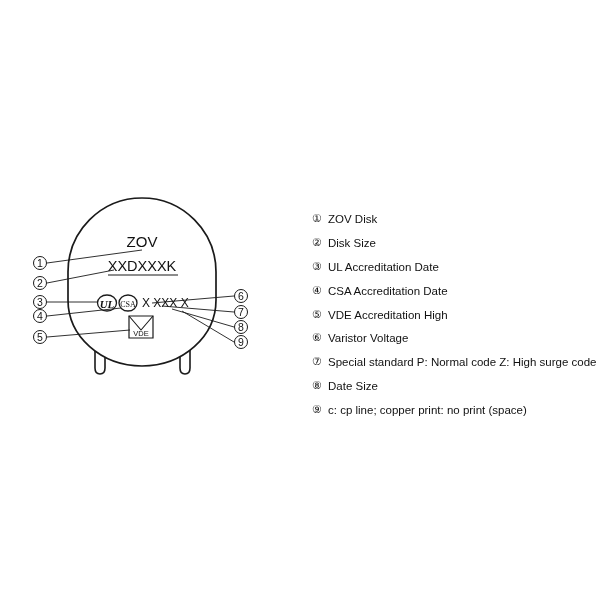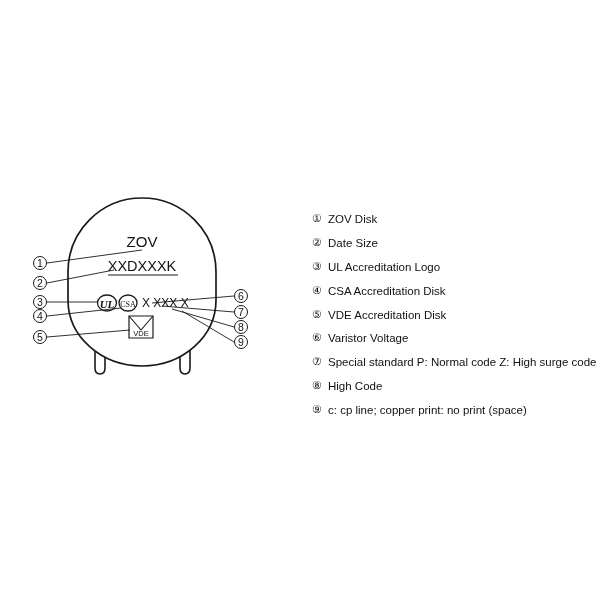--- a/index.html
+++ b/index.html
@@ -135,51 +135,51 @@
 
   <div class="legend">
 
     <div class="legend-item">
       <span class="legend-num">①</span>
       <span class="legend-text">ZOV Disk</span>
     </div>
 
     <div class="legend-item">
       <span class="legend-num">②</span>
-      <span class="legend-text">Date Size</span>
+      <span class="legend-text">Disk Size</span>
     </div>
 
     <div class="legend-item">
       <span class="legend-num">③</span>
-      <span class="legend-text">UL Accreditation Logo</span>
+      <span class="legend-text">UL Accreditation Date</span>
     </div>
 
     <div class="legend-item">
       <span class="legend-num">④</span>
-      <span class="legend-text">CSA Accreditation Disk</span>
+      <span class="legend-text">CSA Accreditation Date</span>
     </div>
 
     <div class="legend-item">
       <span class="legend-num">⑤</span>
-      <span class="legend-text">VDE Accreditation Disk</span>
+      <span class="legend-text">VDE Accreditation High</span>
     </div>
 
     <div class="legend-item">
       <span class="legend-num">⑥</span>
       <span class="legend-text">Varistor Voltage</span>
     </div>
 
     <div class="legend-item">
       <span class="legend-num">⑦</span>
       <span class="legend-text">Special standard P: Normal code Z: High surge code</span>
     </div>
 
     <div class="legend-item">
       <span class="legend-num">⑧</span>
-      <span class="legend-text">High Code</span>
+      <span class="legend-text">Date Size</span>
     </div>
 
     <div class="legend-item">
       <span class="legend-num">⑨</span>
       <span class="legend-text">c: cp line; copper print: no print (space)</span>
     </div>
 
   </div>
 
 </div>

